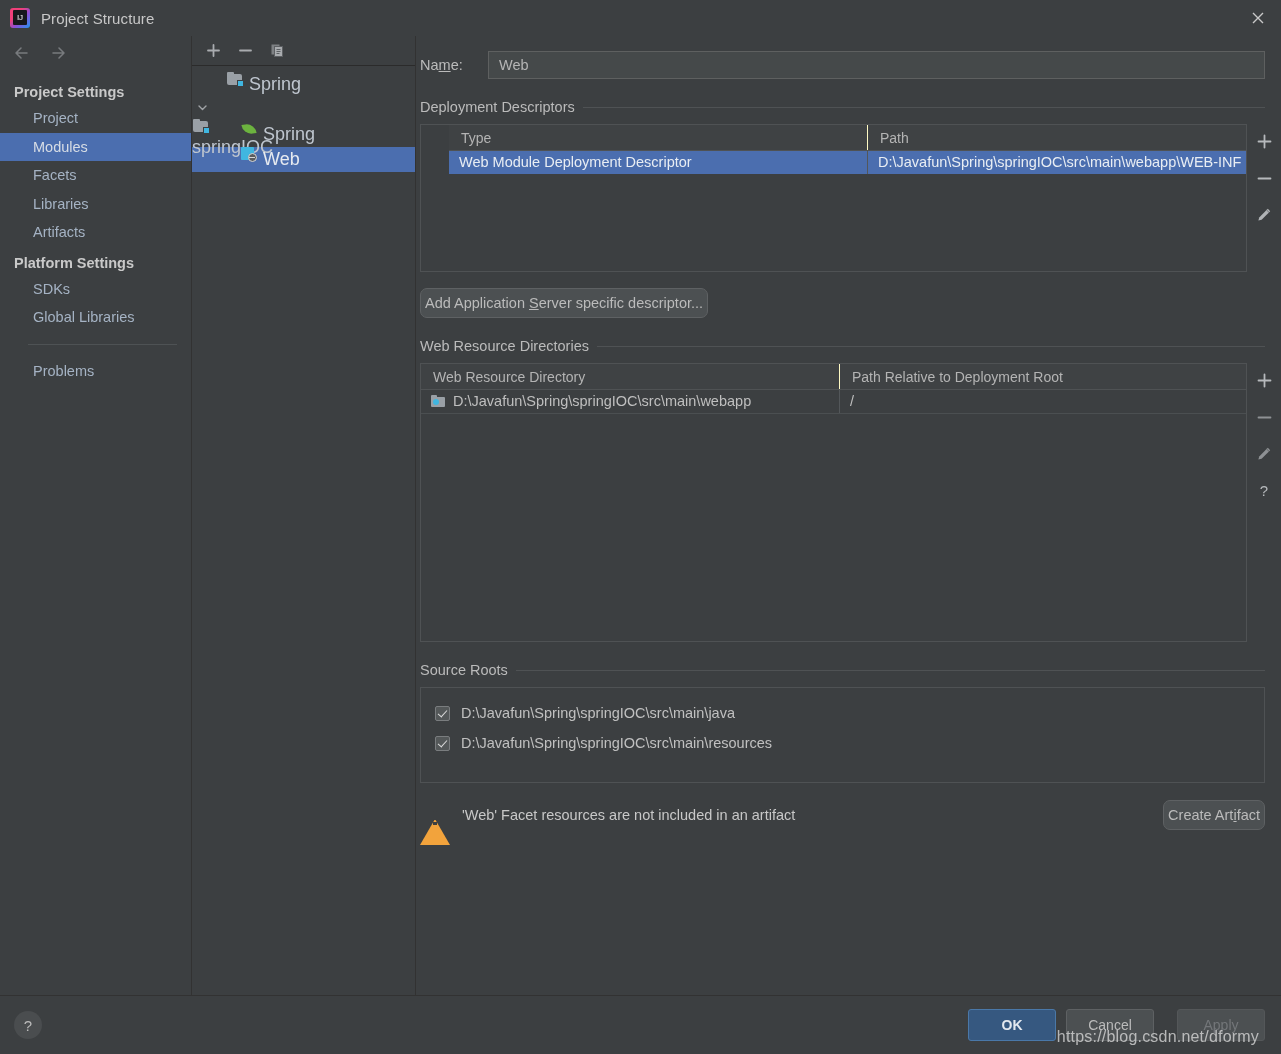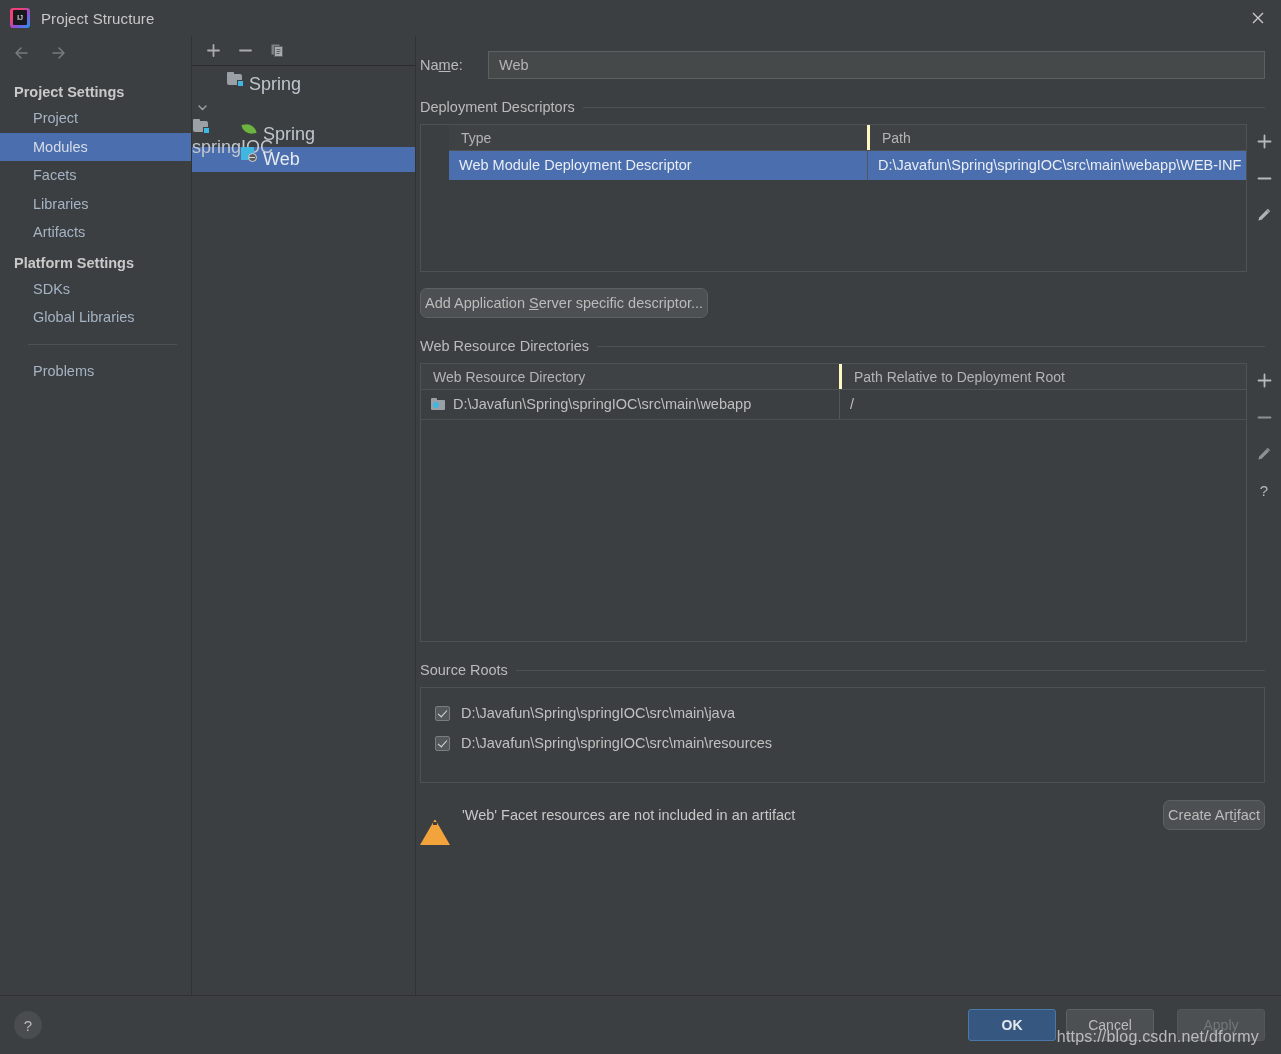--- a/index.html
+++ b/index.html
@@ -272,24 +272,24 @@
     border-bottom: 1px solid #4f5254;
     font-size: 14px;
     color: #b4b4b4;
   }
   .tbl-header .th {
     padding: 0 0 0 12px;
     line-height: 26px;
     overflow: hidden;
     white-space: nowrap;
   }
-  .tbl-header .th + .th { border-left: 3px solid #fef9c3; }
+  .tbl-header .th + .th { border-left: 1px solid #fef9c3; }
   .tbl-row {
     display: flex;
-    height: 29px;
+    height: 23px;
     font-size: 14.5px;
     color: #bfbfbf;
     cursor: pointer;
   }
   .tbl-row.selected { background: #4b6eaf; color:#e8edf3; }
   .tbl-row .td {
     padding: 0 0 0 10px;
     line-height: 27px;
     overflow: hidden;
     white-space: nowrap;

